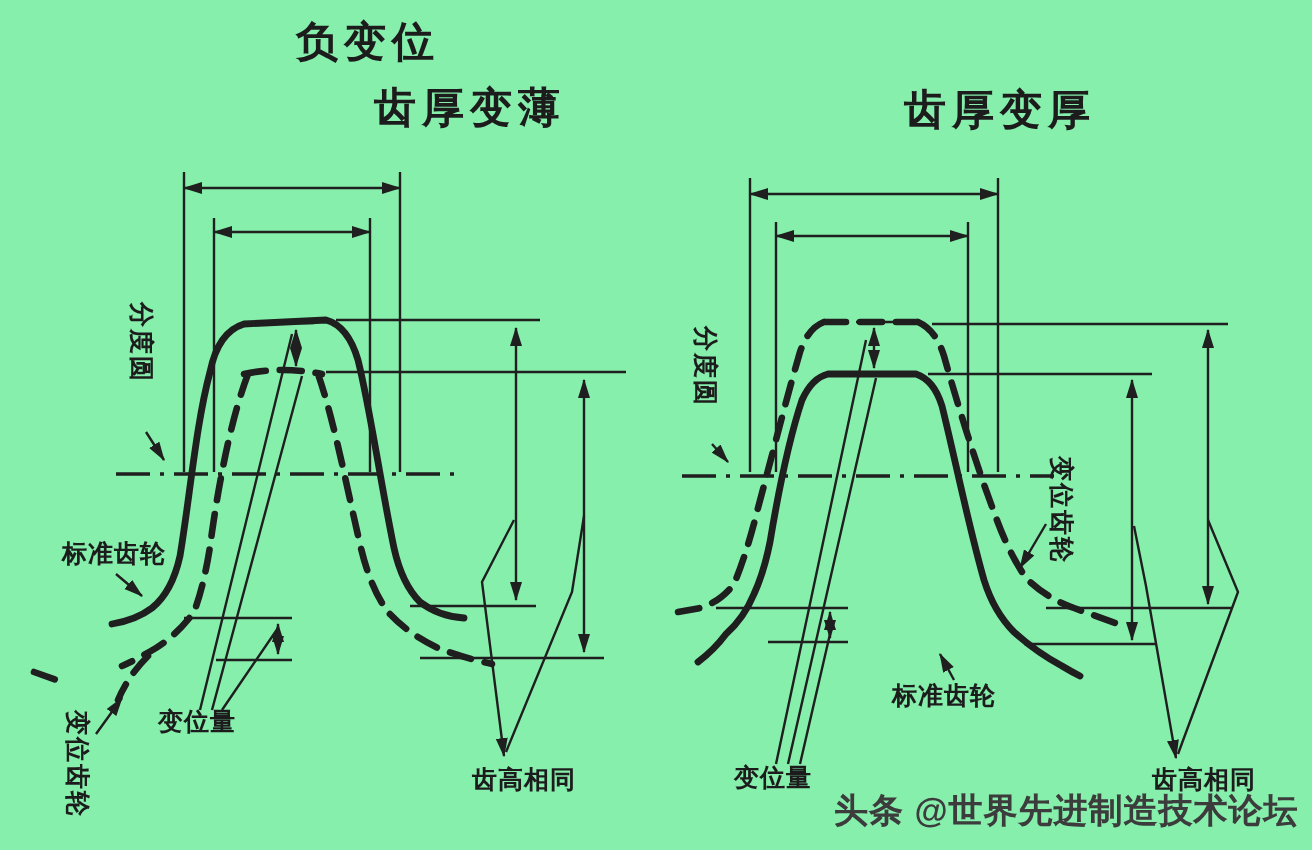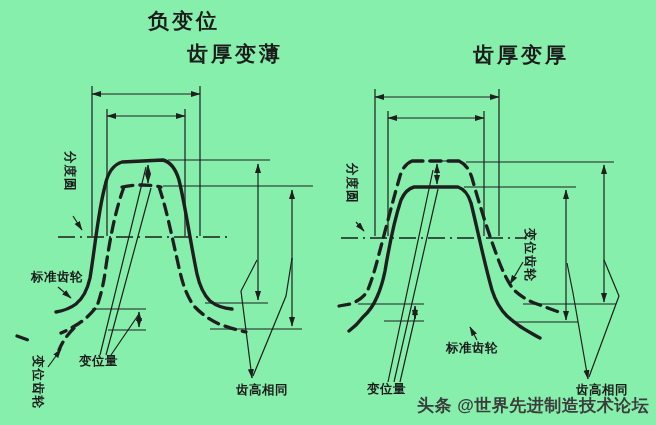--- a/index.html
+++ b/index.html
@@ -104,21 +104,21 @@
       <path class="lead" d="M477,340 L470,327"></path>
       <path class="lead" d="M523,262 L510,284"></path>
       <path class="lead" d="M567,263 L573,293 L588,379"></path>
       <path class="thin" d="M604,260 L619,296 L589,377"></path>
       <path class="thin" d="M388,382 L433,170 M394,382 L438,189 M400,382 L415,317"></path>
     </g>
   </svg>
 
   <div class="title" style="left:148px; top:7px;">负变位</div>
   <div class="title" style="left:139px; top:40px;margin-left:48px;">齿厚变薄</div>
-  <div class="title" style="left:473px; top:41px;">齿厚变厚</div>
+  <div class="title" style="left:452px; top:41px;">齿厚变厚</div>
 
   <div class="lbl vert" style="left:63px;  top:151px;">分度圆</div>
   <div class="lbl" style="left:31px;  top:270px;">标准齿轮</div>
   <div class="lbl vert" style="left:31px;  top:355px;">变位齿轮</div>
   <div class="lbl" style="left:79px;  top:354px;">变位量</div>
   <div class="lbl" style="left:236px; top:383px;">齿高相同</div>
 
   <div class="lbl vert" style="left:345px; top:163px;">分度圆</div>
   <div class="lbl vert" style="left:523px; top:228px;">变位齿轮</div>
   <div class="lbl" style="left:446px; top:341px;">标准齿轮</div>

